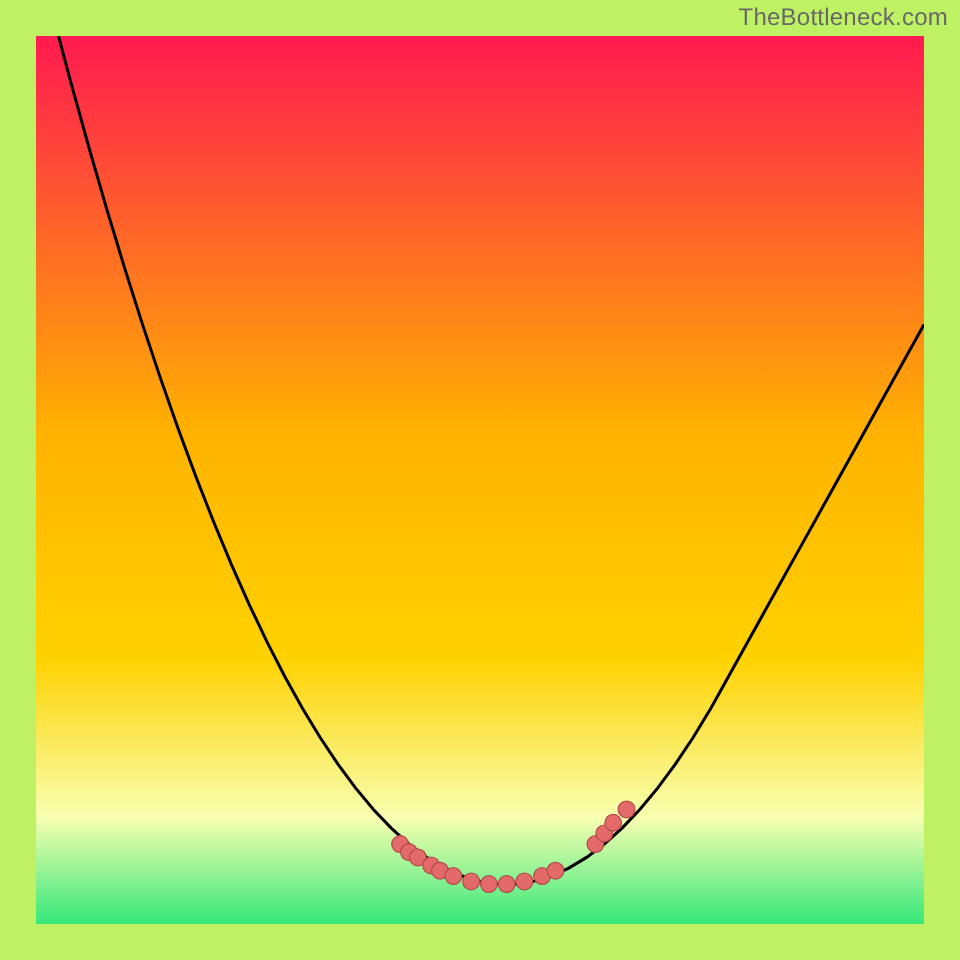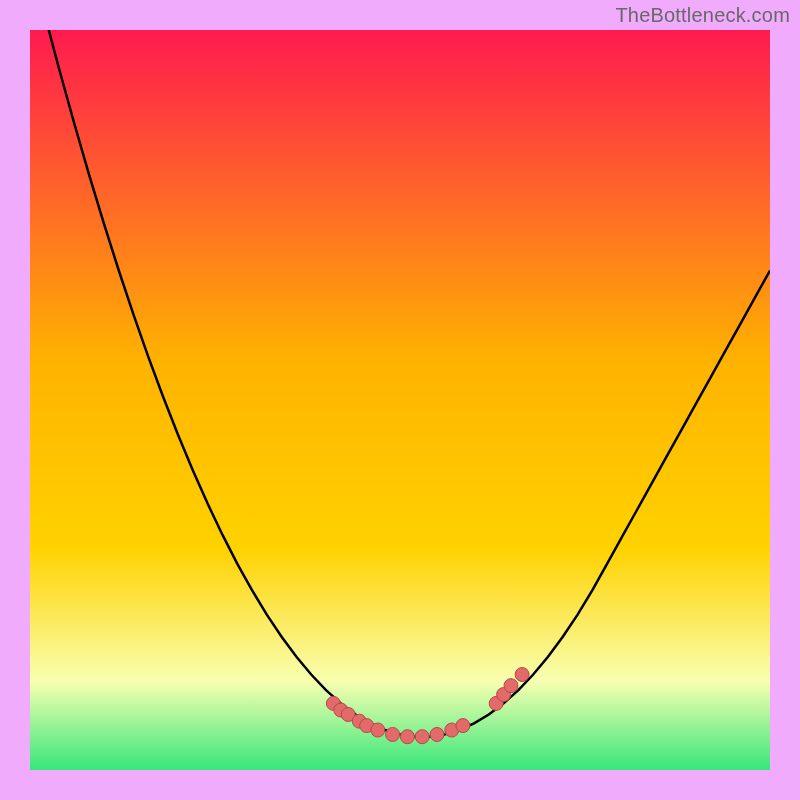--- a/index.html
+++ b/index.html
@@ -10,21 +10,21 @@
     background: #000;
     font-family: Arial, Helvetica, sans-serif;
     overflow: hidden;
   }
   .frame {
     position: absolute;
     left: 0;
     top: 0;
     width: 800px;
     height: 800px;
-    background: #f0abfc;
+    background: #bef264;
   }
   .watermark {
     position: absolute;
     top: 4px;
     right: 10px;
     color: #686868;
     font-size: 20px;
     font-weight: 400;
     letter-spacing: 0.2px;
     z-index: 50;

